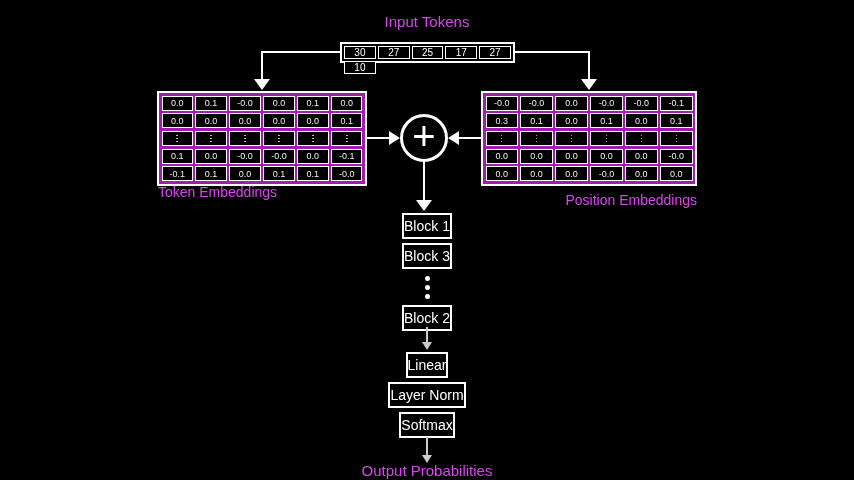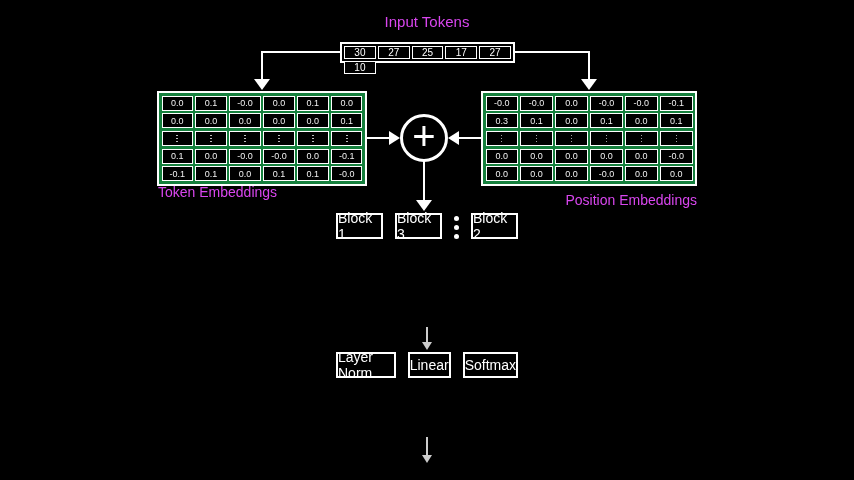--- a/index.html
+++ b/index.html
@@ -19,21 +19,21 @@
     box-sizing:border-box; border:2px solid #fff; background:#000;
     display:grid; grid-template-columns:repeat(5,1fr); gap:2px; padding:2px;
   }
   .tcell {
     border:1.5px solid #fff; background:#000; color:#fff;
     display:flex; align-items:center; justify-content:center; font-size:10px;
   }
 
   
   .matrix {
-    position:absolute; box-sizing:border-box; border:2px solid #fff; background:#15803d;
+    position:absolute; box-sizing:border-box; border:2px solid #fff; background:#a21caf;
     display:grid; grid-template-columns:repeat(6,1fr); grid-auto-rows:1fr;
     gap:2.5px; padding:2.5px;
   }
   .matrix.left  { left:157px; top:91px; width:210px; height:95px; }
   .matrix.right { left:481px; top:91px; width:216px; height:95px; }
   .mcell {
     border:1.5px solid #fff; background:#000; color:#f2f2f2;
     display:flex; align-items:center; justify-content:center; font-size:9px;
   }
   .mcell.vdots { flex-direction:column; gap:1.5px; }
@@ -49,21 +49,21 @@
 
   
   .plus-circle {
     position:absolute; left:400px; top:114px; width:48px; height:48px;
     box-sizing:border-box; border:3px solid #fff; border-radius:50%; background:#000;
     display:flex; align-items:center; justify-content:center;
     font-size:40px; font-weight:400; line-height:1; padding-bottom:4px;
   }
 
   
-  .pipe-col { position:absolute; left:336px; width:182px; display:flex; flex-direction:row; gap:12px; }
+  .pipe-col { position:absolute; left:336px; width:182px; display:flex; flex-direction:column; gap:4px;align-items:center; }
   .blocks-col { top:213px; }
   .head-col   { top:352px; }
   .bbox {
     height:26px; box-sizing:border-box; border:2px solid #fff; background:#000; color:#fff;
     display:flex; align-items:center; justify-content:center; font-size:14px;
   }
   .bdots { height:28px; display:flex; flex-direction:column; align-items:center; justify-content:center; gap:4px; }
   .bdots i { width:5px; height:5px; border-radius:50%; background:#fff; display:block; }
 </style>
 </head>
@@ -226,22 +226,23 @@
         <i></i>
         <i></i>
       </div>
       <div class="bbox">Block 2</div>
     </div>
 
   <div class="vline thin" style="left:426px; top:327px; width:1.5px; height:16px;"></div>
   <div class="ah-down-sm" style="left:422px; top:342px;"></div>
 
   <div class="pipe-col head-col">
+      <div class="bbox">Linear</div>
       <div class="bbox">Layer Norm</div>
-      <div class="bbox">Linear</div>
       <div class="bbox">Softmax</div>
     </div>
 
   <div class="vline thin" style="left:426px; top:437px; width:1.5px; height:18px;"></div>
   <div class="ah-down-sm" style="left:422px; top:455px;"></div>
 
+  <div class="lbl out-lbl">Output Probabilities</div>
 
 </div>
 
 </body></html>

